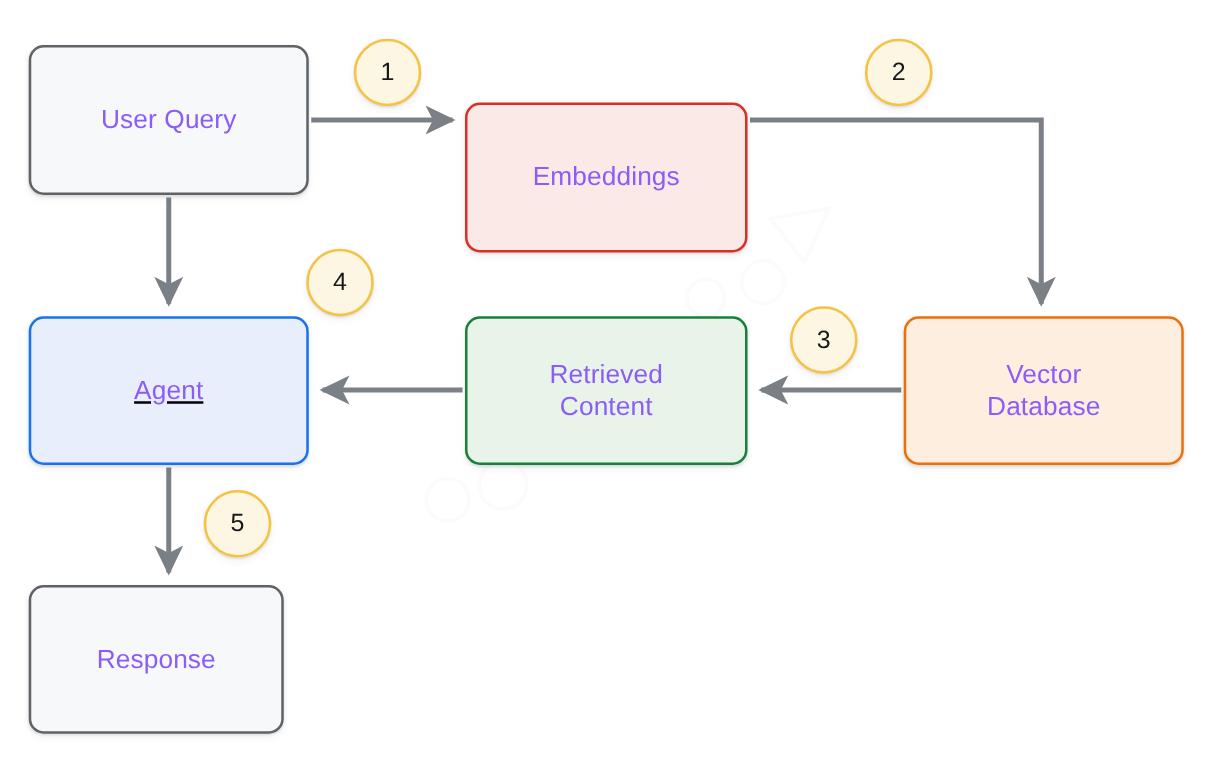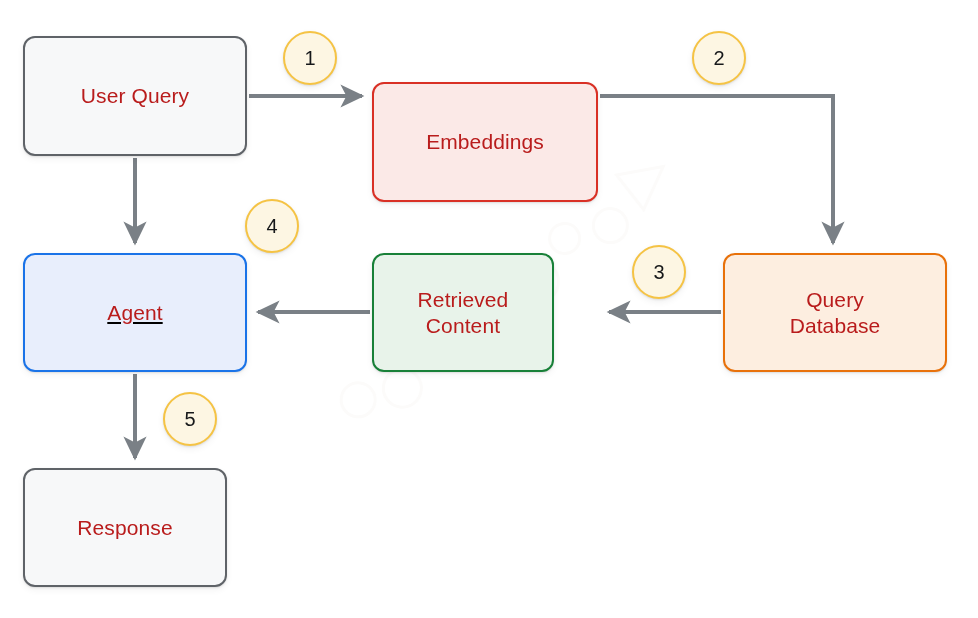--- a/index.html
+++ b/index.html
@@ -37,34 +37,34 @@
     text-align: center;
     border-radius: 12px;
     border-width: 2px;
     border-style: solid;
     z-index: 2;
     box-shadow: 0 1px 2px rgba(0,0,0,0.10), 0 3px 7px rgba(0,0,0,0.05);
   }
   .node .node-label {
     font-size: 21px;
     line-height: 1.22;
-    color: #b91c1c;
+    color: #8b5cf6;
     letter-spacing: 0.1px;
     font-weight: 400;
     white-space: pre-line;
     padding: 0 8px;
   }
   
   .n-user-query   { left: 23px;  top: 36px;  width: 224px; height: 120px;
                     background: #f7f8f9; border-color: #5f6368; }
   .n-embeddings   { left: 372px; top: 36px;  width: 226px; height: 120px;
                     background: #fbe9e7; border-color: #d93025; margin-top: 46px; }
   .n-vector-db    { left: 723px; top: 253px; width: 224px; height: 119px;
                     background: #fdeee0; border-color: #e8710a; }
-  .n-retrieved    { left: 372px; top: 253px; width: 182px; height: 119px;
+  .n-retrieved    { left: 372px; top: 253px; width: 226px; height: 119px;
                     background: #e8f3ea; border-color: #188038; }
   .n-agent        { left: 23px;  top: 253px; width: 224px; height: 119px;
                     background: #e8eefc; border-color: #1a73e8; text-decoration: underline; }
   .n-response     { left: 23px;  top: 468px; width: 204px; height: 119px;
                     background: #f7f8f9; border-color: #5f6368; }
 
   .badge {
     position: absolute;
     width: 54px; height: 54px;
     border-radius: 50%;
@@ -131,21 +131,21 @@
 
   <div class="node n-user-query">
     <span class="node-label">User Query</span>
   </div>
 
   <div class="node n-embeddings">
     <span class="node-label">Embeddings</span>
   </div>
 
   <div class="node n-vector-db">
-    <span class="node-label">Query
+    <span class="node-label">Vector
 Database</span>
   </div>
 
   <div class="node n-retrieved">
     <span class="node-label">Retrieved
 Content</span>
   </div>
 
   <div class="node n-agent">
     <span class="node-label">Agent</span>

